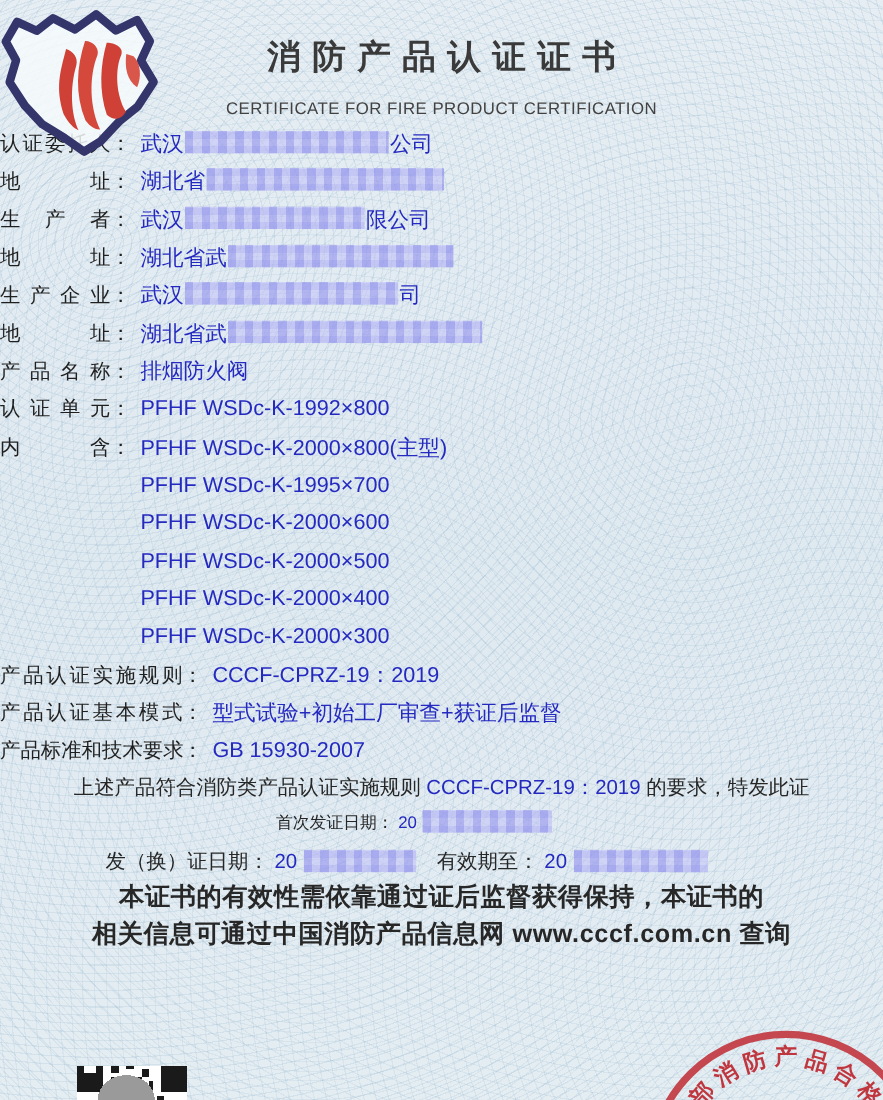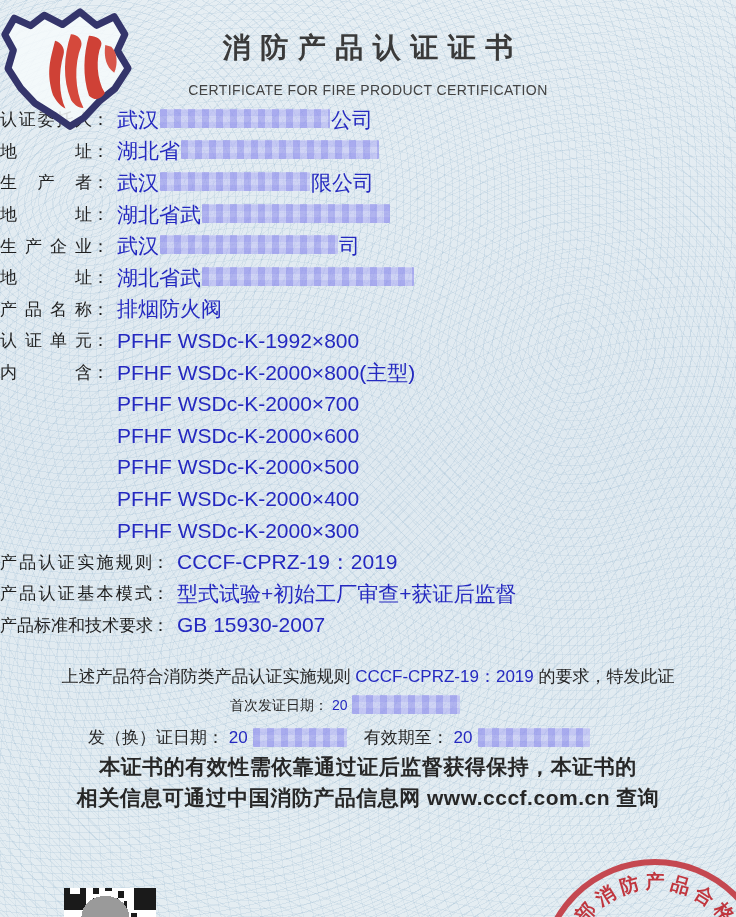--- a/index.html
+++ b/index.html
@@ -45,25 +45,25 @@
       repeating-linear-gradient(0deg, rgba(244,170,174,.45) 0 6px, rgba(250,210,212,.35) 6px 12px);
   }
 
   
   .fields { margin-top:2px; }
   .row { height:31.6px; display:flex; align-items:center; font-size:17px; white-space:nowrap; }
   .lbl { display:inline-block; width:92px; color:#1f1f1f;
          text-align:justify; text-align-last:justify; }
   .row-long .lbl { width:152px; }
   .colon { color:#1f1f1f; margin-right:8px; }
-  .val { color:#2429c0; font-size:21px; }
+  .val { color:#2429c0; font-size:18px; }
   .unit-extra { padding-left:117px; }
 
   
-  .statement { margin-top:24px; height:25px; text-align:center; font-size:17px; white-space:nowrap; }
+  .statement { margin-top:4px; height:25px; text-align:center; font-size:17px; white-space:nowrap; }
   .date-first { margin-top:5px; height:25px; padding-left:230px; font-size:14px; }
   .date-issue { margin-top:6px; height:25px; padding-left:88px; font-size:17px; }
   .gap-mid { display:inline-block; width:6px; }
 
   
   .footer-line1 { margin-top:2px; text-align:center; font-size:21px; font-weight:bold; color:#272727; height:31px; letter-spacing:.5px;}
   .footer-line2 { text-align:center; font-size:21px; font-weight:bold; color:#272727; height:32px; letter-spacing:.5px;}
 
   
   .qr { position:absolute; left:64px; top:888px; width:92px; height:92px; }
@@ -160,21 +160,21 @@
       <span class="val">PFHF WSDc-K-1992×800</span>
     </div>
 
     <div class="row">
       <span class="lbl">内含</span>
         <span class="colon">：</span>
       <span class="val">PFHF WSDc-K-2000×800(主型)</span>
     </div>
 
     <div class="row unit-extra">
-      <span class="val">PFHF WSDc-K-2000×700</span>
+      <span class="val">PFHF WSDc-K-1995×700</span>
     </div>
     <div class="row unit-extra">
       <span class="val">PFHF WSDc-K-2000×600</span>
     </div>
     <div class="row unit-extra">
       <span class="val">PFHF WSDc-K-2000×500</span>
     </div>
     <div class="row unit-extra">
       <span class="val">PFHF WSDc-K-2000×400</span>
     </div>

